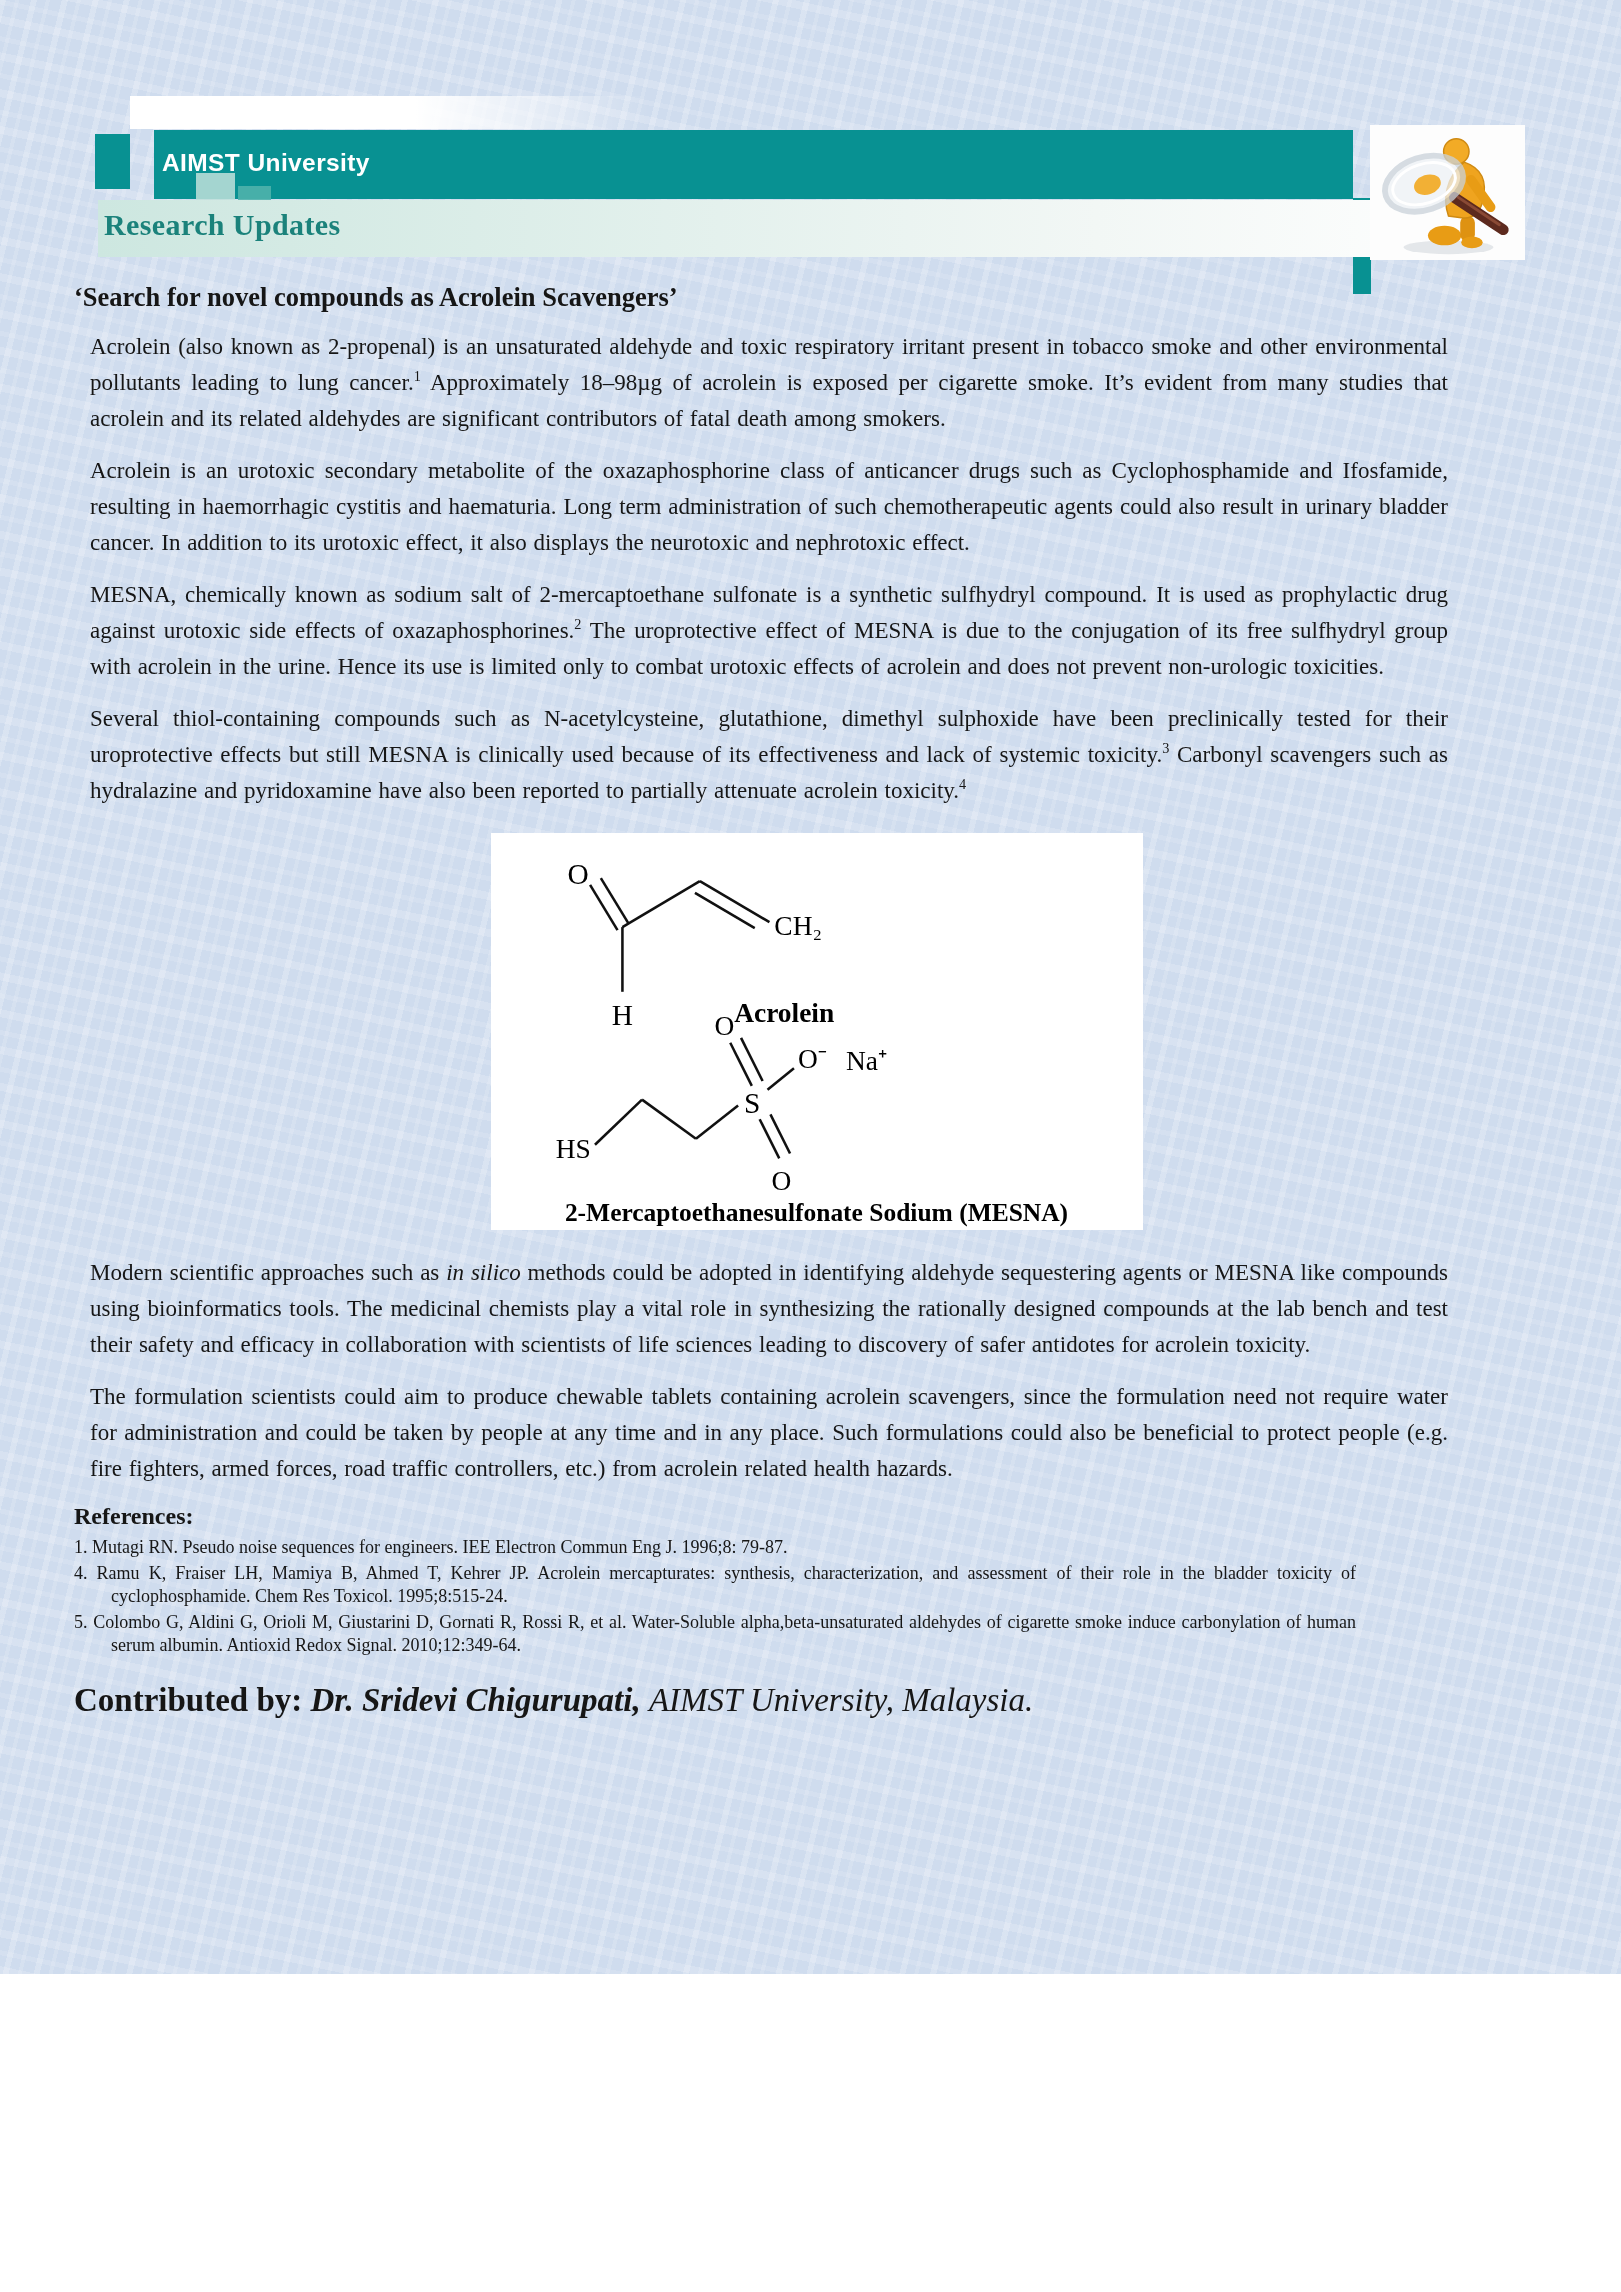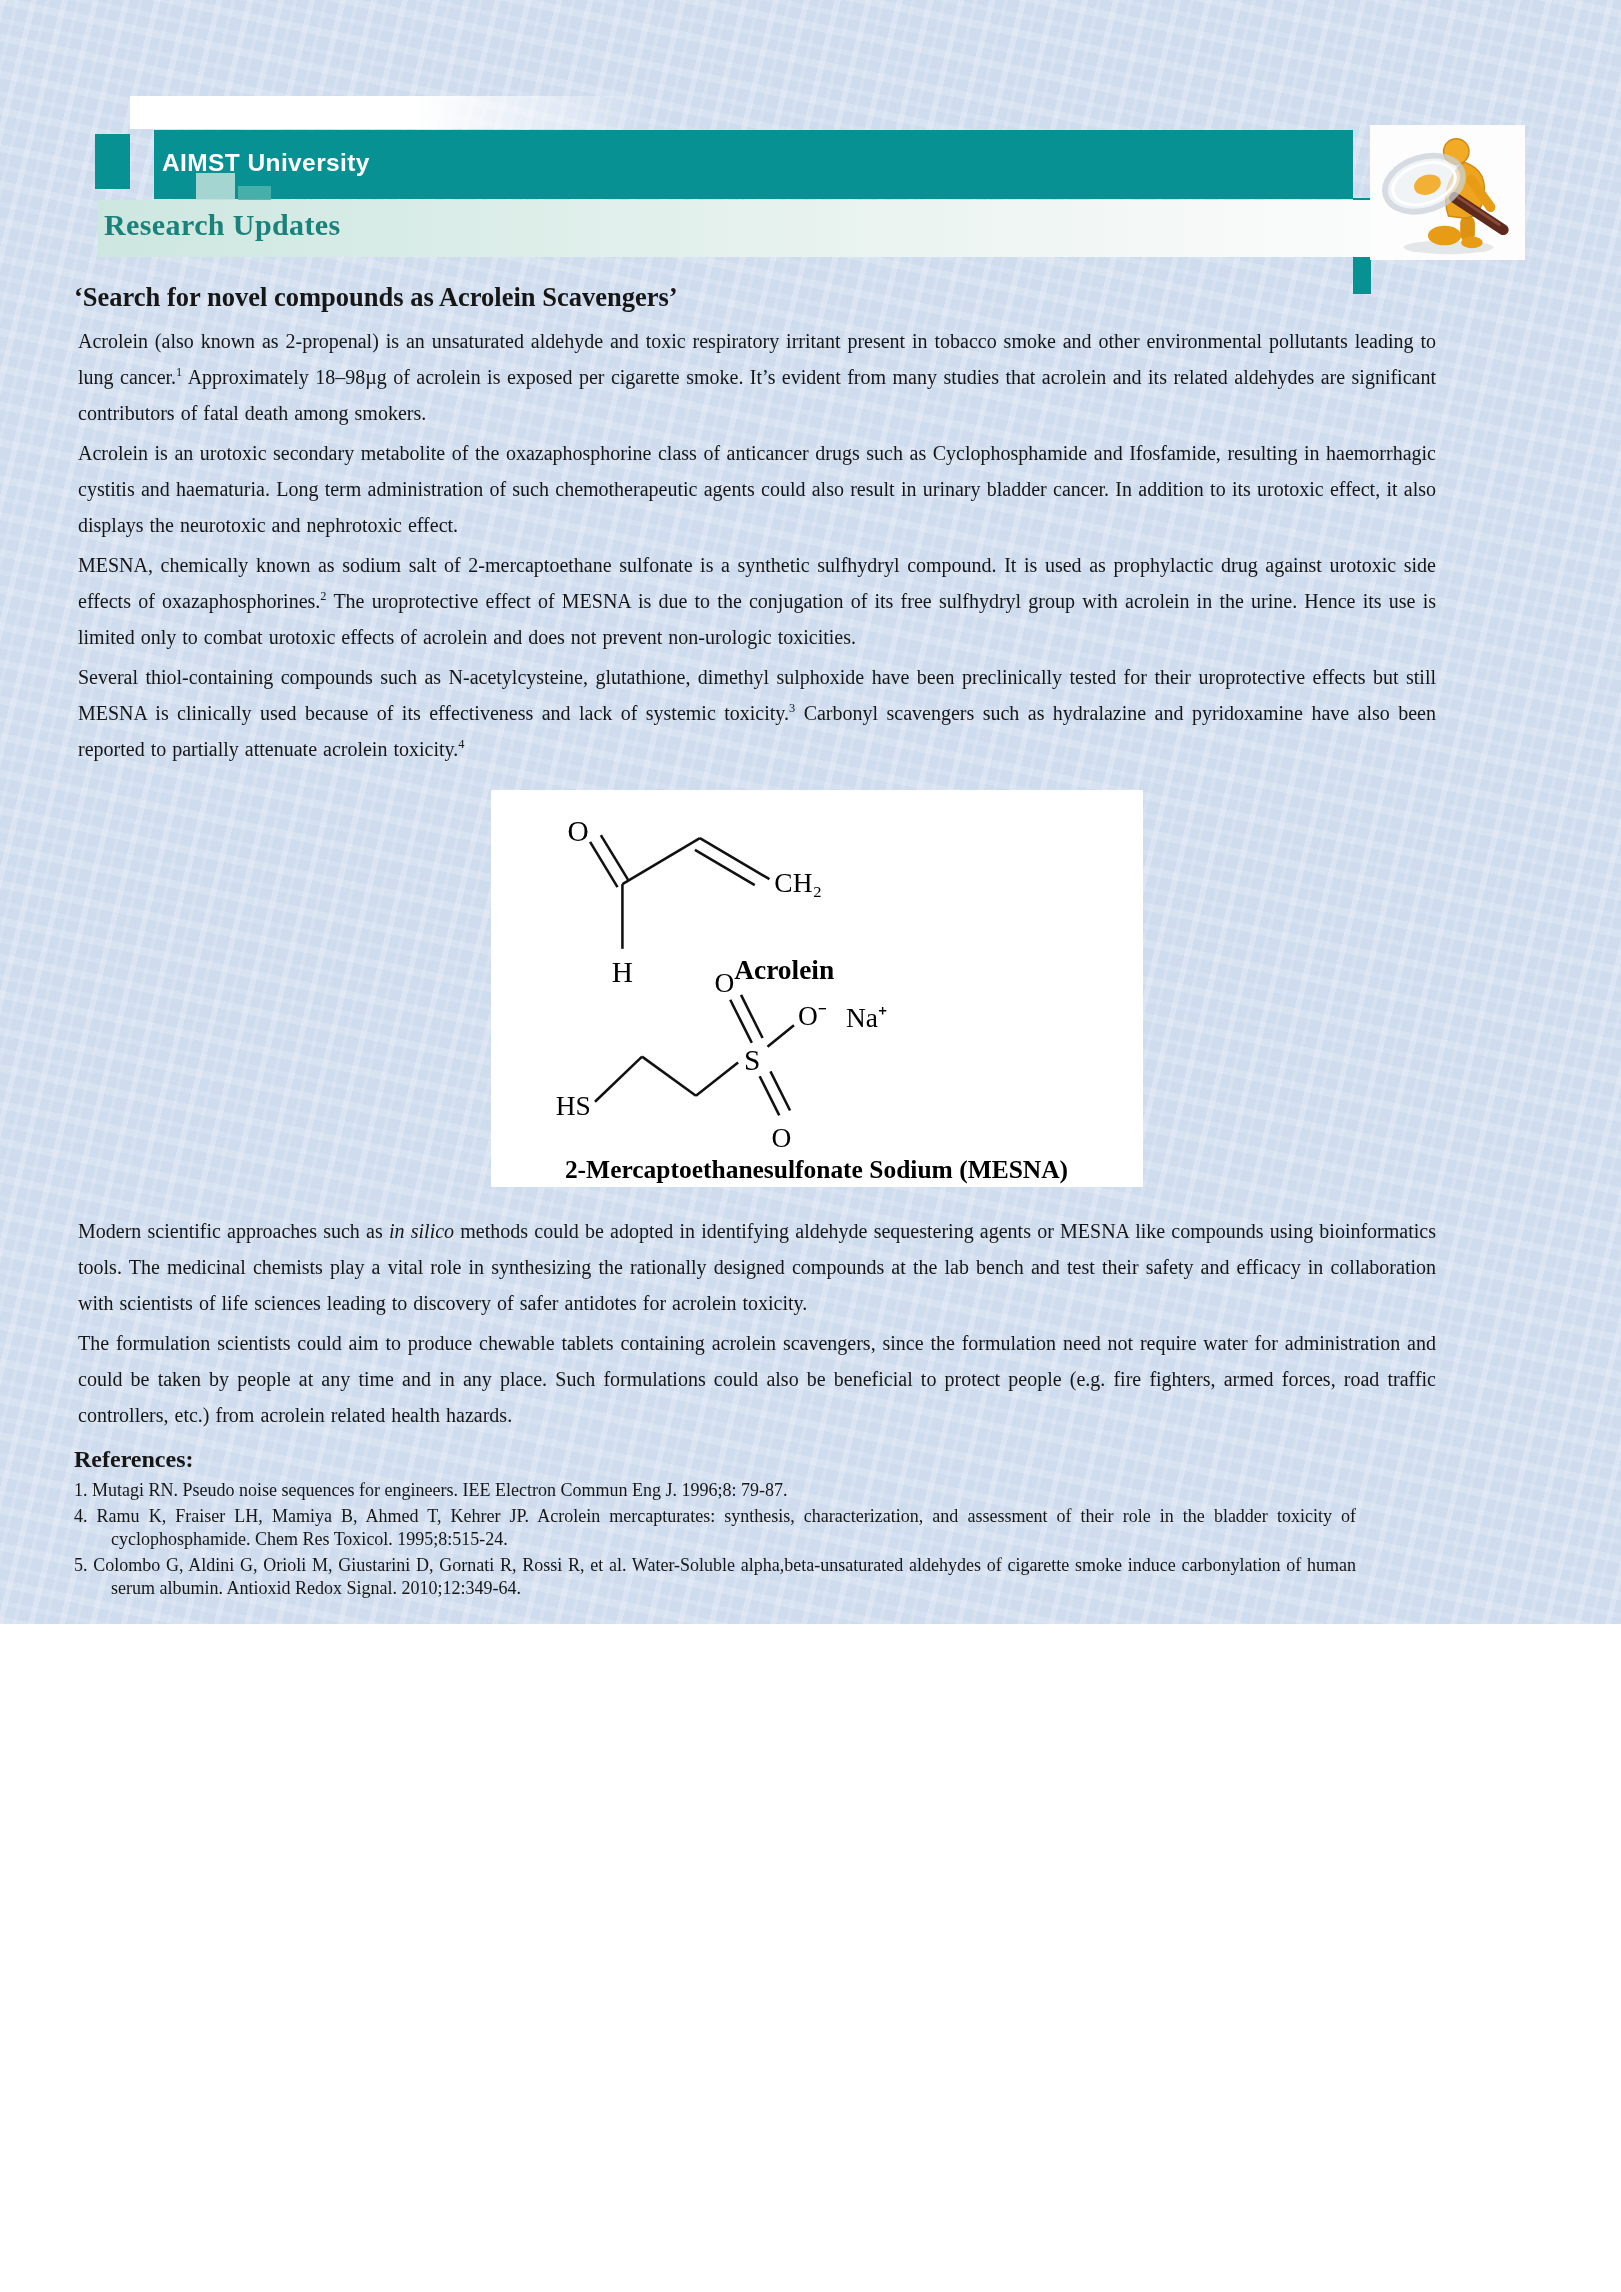--- a/index.html
+++ b/index.html
@@ -1,18 +1,18 @@
 <!DOCTYPE html>
 <html><head>
 <meta charset="utf-8">
 <style>
   html,body{margin:0;padding:0;}
   .page{
     position:relative;
-    width:1621px;height:1624px;
+    width:1621px;height:1974px;
     overflow:hidden;
     background-color:#cfdcee;
     background-image:
       repeating-linear-gradient(104deg, rgba(255,255,255,.22) 0 5.9px, rgba(255,255,255,0) 5.9px 14.7px, rgba(255,255,255,.14) 14.7px 18.6px, rgba(255,255,255,0) 18.6px 30px),
       repeating-linear-gradient(12deg, rgba(255,255,255,.18) 0 7.8px, rgba(205,218,238,0) 7.8px 18.6px, rgba(255,255,255,.12) 18.6px 23.5px, rgba(205,218,238,0) 23.5px 36px);
     font-family:"Liberation Serif", serif;
     color:#161616;
   }
   
   .white-strip{position:absolute;left:130px;top:96px;width:519px;height:33px;
@@ -24,21 +24,21 @@
   .sq-mint{position:absolute;left:196px;top:173px;width:39px;height:41px;background:#bfe0da;opacity:.85;}
   .sq-med{position:absolute;left:238px;top:186px;width:33px;height:33px;background:#4fb3ac;opacity:.9;}
   .band-notch{position:absolute;left:1353px;top:198px;width:17.6px;height:96px;background:#089192;}
   .ru-strip{position:absolute;left:98px;top:200px;width:1427px;height:57px;
     background:linear-gradient(to right,#cde7e0,#f2f7f5 70%,#ffffff);}
   .ru-text{position:absolute;left:104px;top:208px;font-size:30px;font-weight:bold;color:#1b827b;letter-spacing:0.4px;}
   .magnifier-box{position:absolute;left:1370px;top:125px;width:155px;height:135px;background:#fdfdfd;}
   
   .content{position:absolute;left:74px;top:282px;width:1470px;}
   .article-title{width:1358px;text-align:left;font-size:26.5px;font-weight:bold;margin:0 0 9.8px 0;}
-  .para{width:1358px;font-size:20px;line-height:36px;text-align:justify;word-spacing:1px;margin:4px;}
+  .para{width:1358px;font-size:23px;line-height:36px;text-align:justify;word-spacing:1px;margin:16px;}
   sup{font-size:62%;line-height:0;vertical-align:super;}
   .run-i{font-style:italic;}
   .run-b{font-weight:bold;}
   
   .chem-figure{width:652px;height:397px;background:#ffffff;margin:23.5px 0 25.5px 417px;}
   
   .refs-heading{width:1358px;font-size:24px;font-weight:bold;margin:13.7px 0 5.9px 0;}
   .refs{list-style:none;margin:0;padding:0;width:1465px;font-size:18px;line-height:23px;}
   .refs li{padding-left:37px;text-indent:-37px;text-align:justify;margin-bottom:2.9px;}
   .refs li.narrow{width:1245px;}

